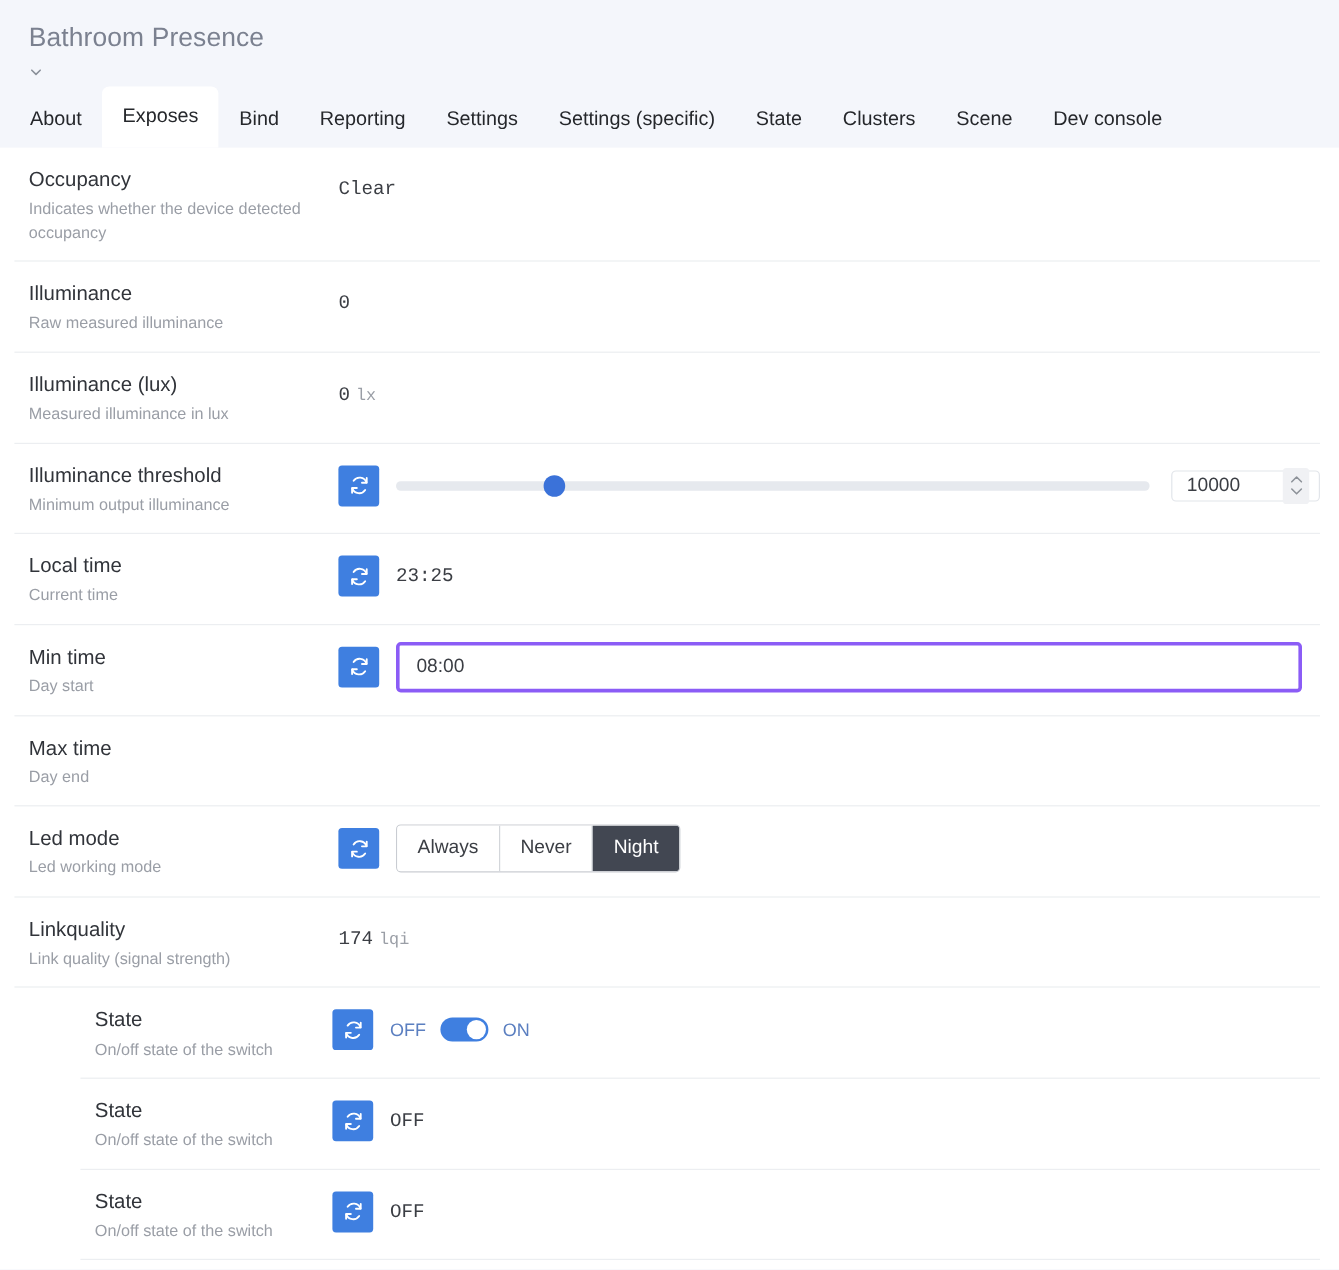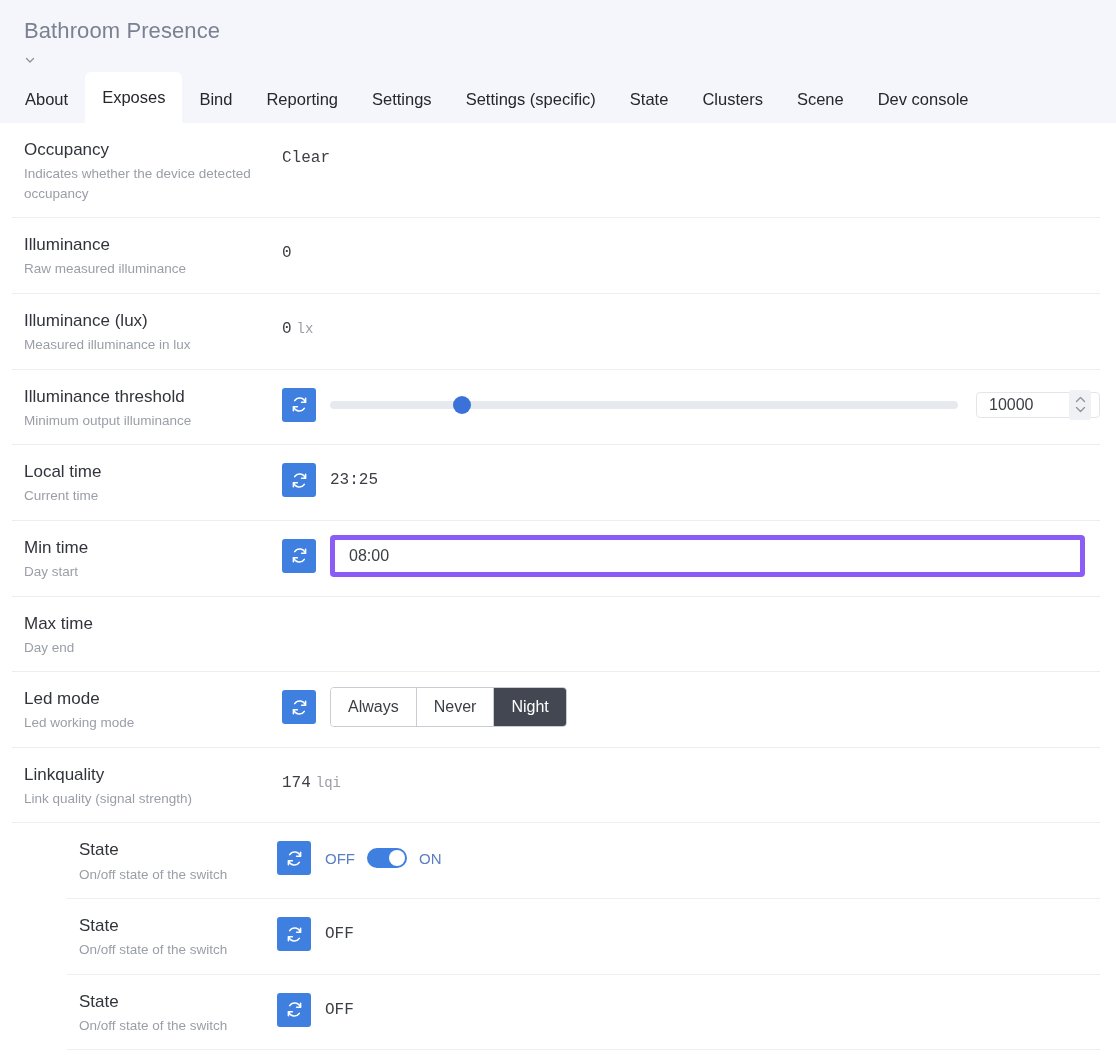--- a/index.html
+++ b/index.html
@@ -200,21 +200,21 @@
     justify-content: center;
     gap: 3px;
     cursor: pointer;
   }
   .spinner svg { display: block; }
 
   
   .text-input {
     flex: 1 1 auto;
     height: 42px;
-    border: 5px solid #8b5cf6;
+    border: 3px solid #8b5cf6;
     border-radius: 4px;
     background: #fff;
     display: flex;
     align-items: center;
     padding: 0 14px;
     font-size: 16px;
     color: #3b3e44;
     margin-right: 15px;
   }
 

